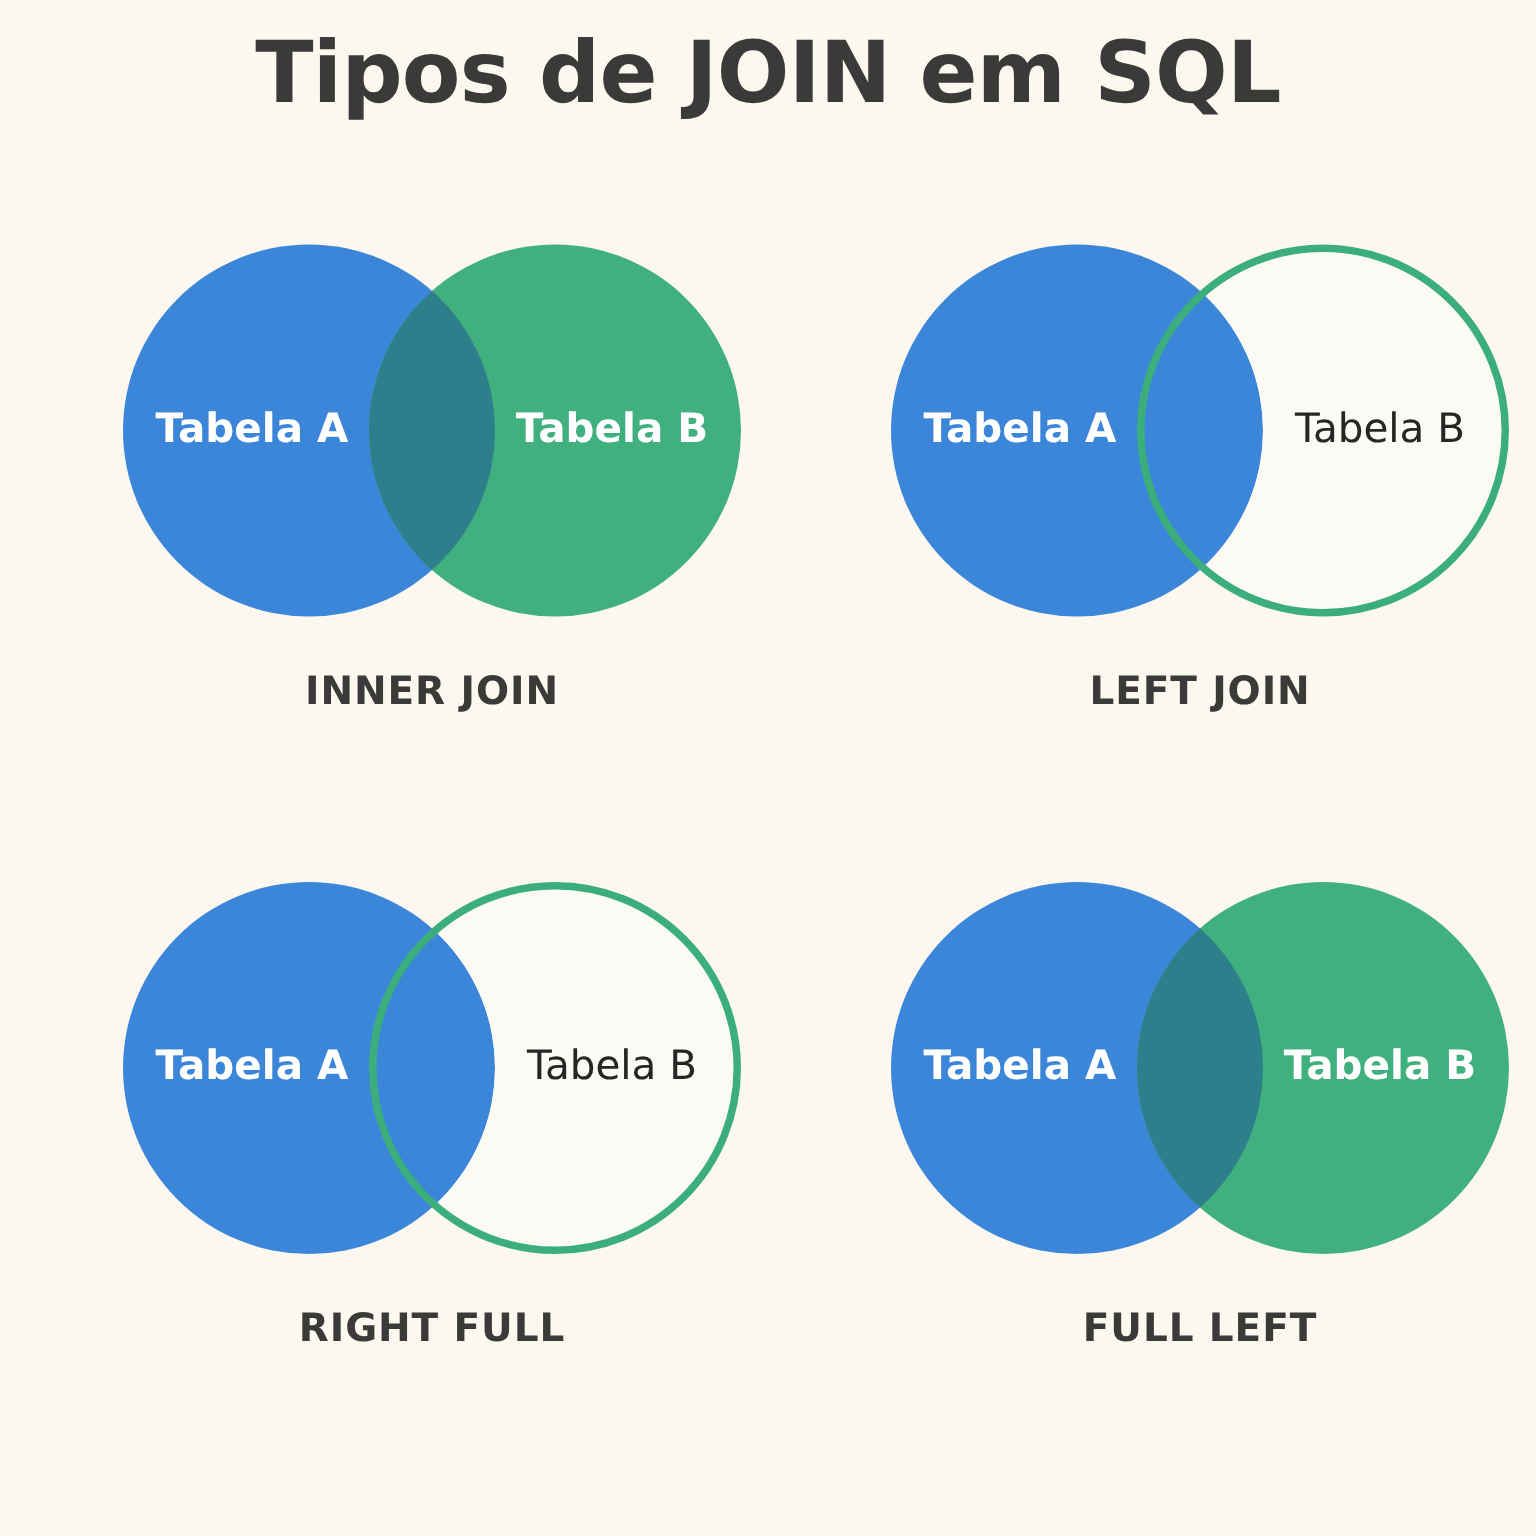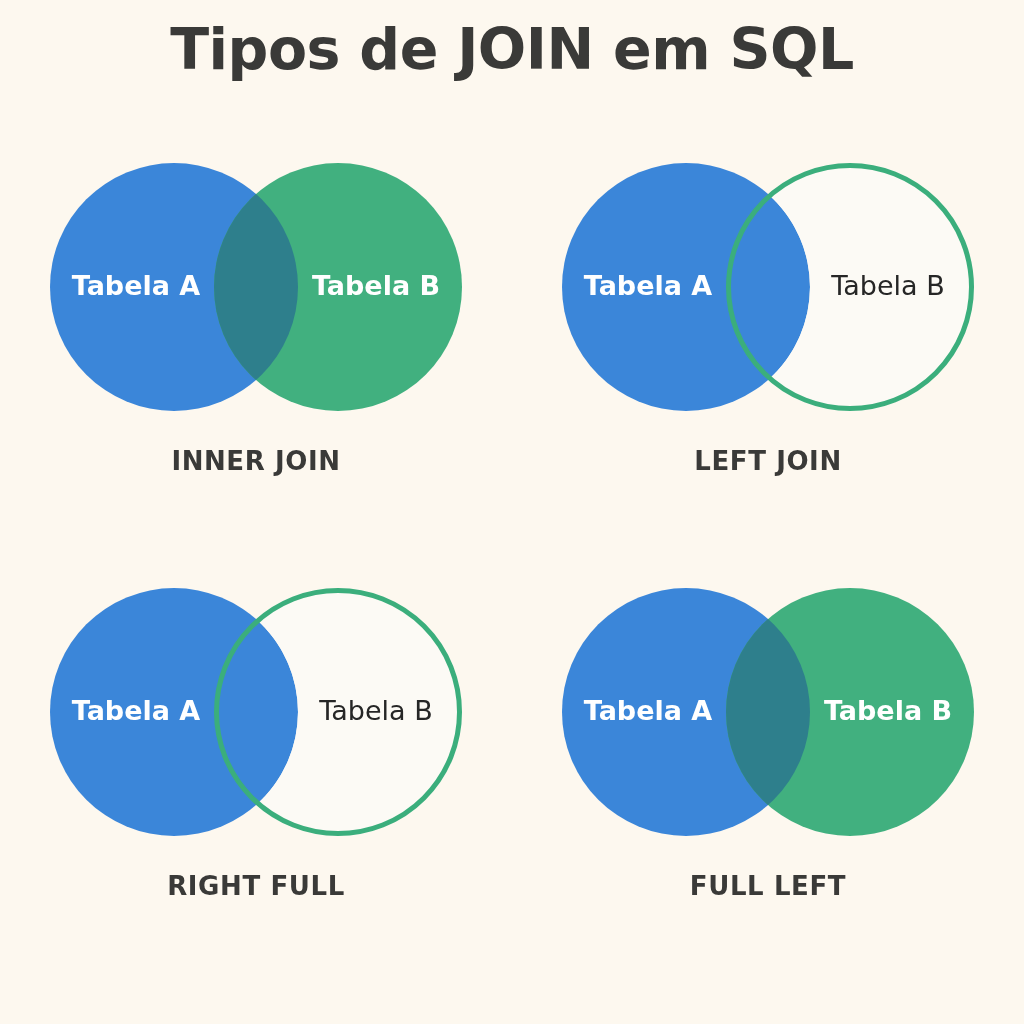--- a/index.html
+++ b/index.html
@@ -45,20 +45,21 @@
     left: 0;
     top: 140px;
     width: 1024px;
     height: 860px;
   }
 
   .panel {
     position: absolute;
     width: 512px;
     height: 430px;
+    margin-left: 32px;
   }
   .panel.col-left  { left: 0; }
   .panel.col-right { left: 512px; }
   .panel.row-top    { top: 0; }
   .panel.row-bottom { top: 425px; }
 
   .venn-wrap {
     position: absolute;
     left: 0;
     top: 0;

